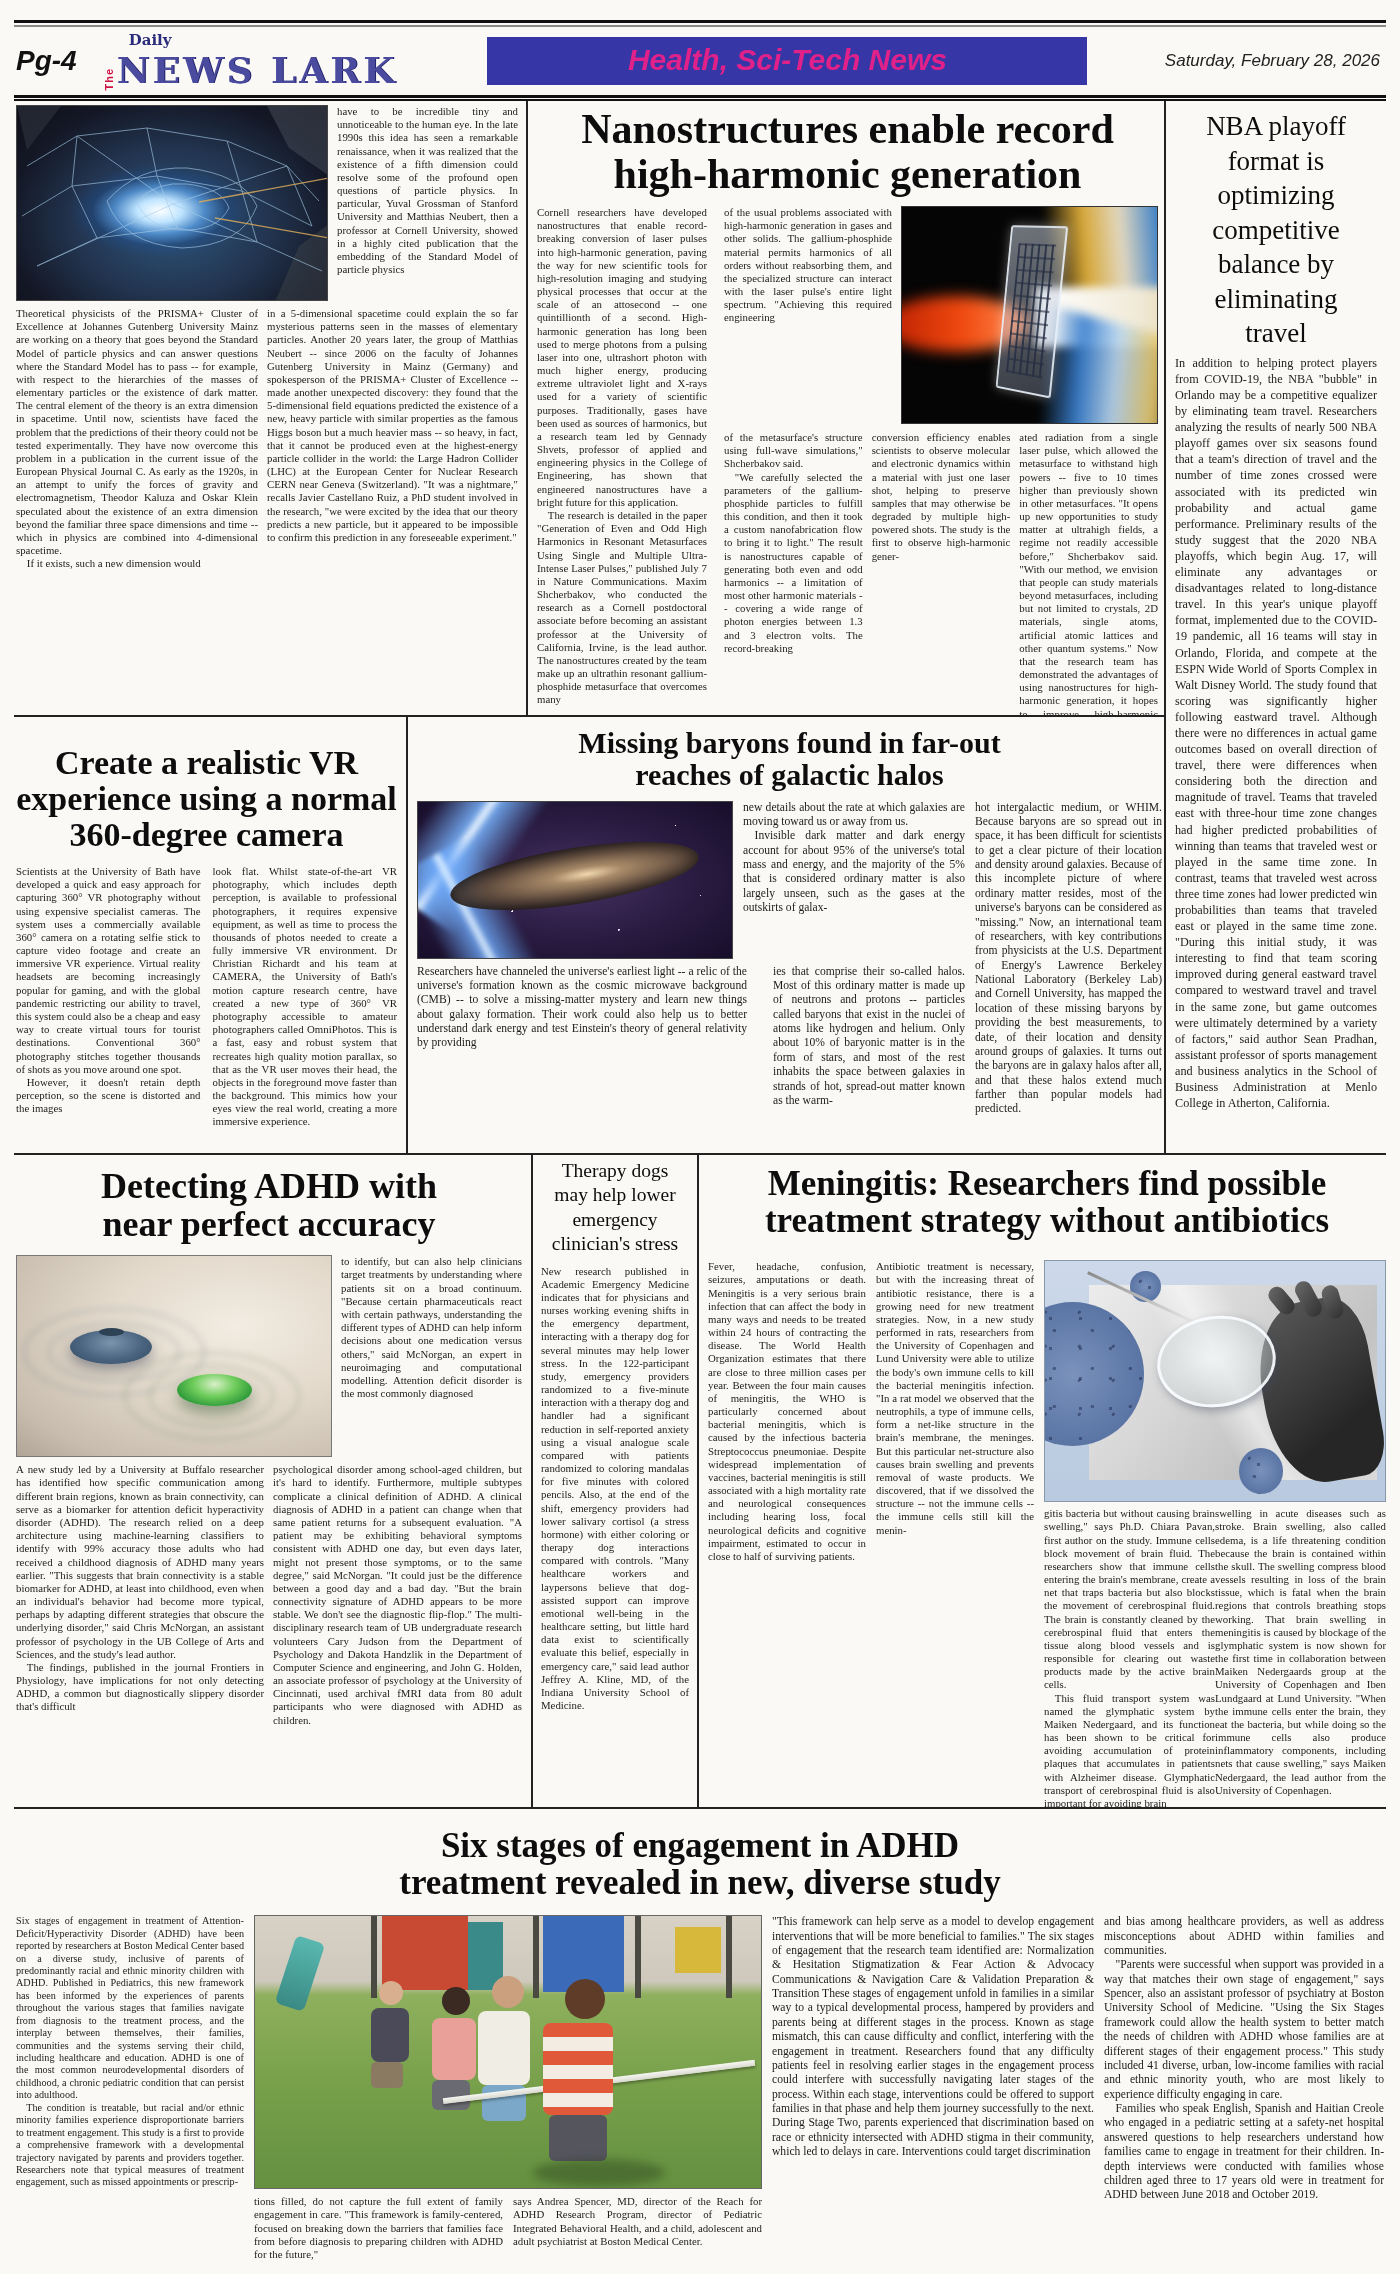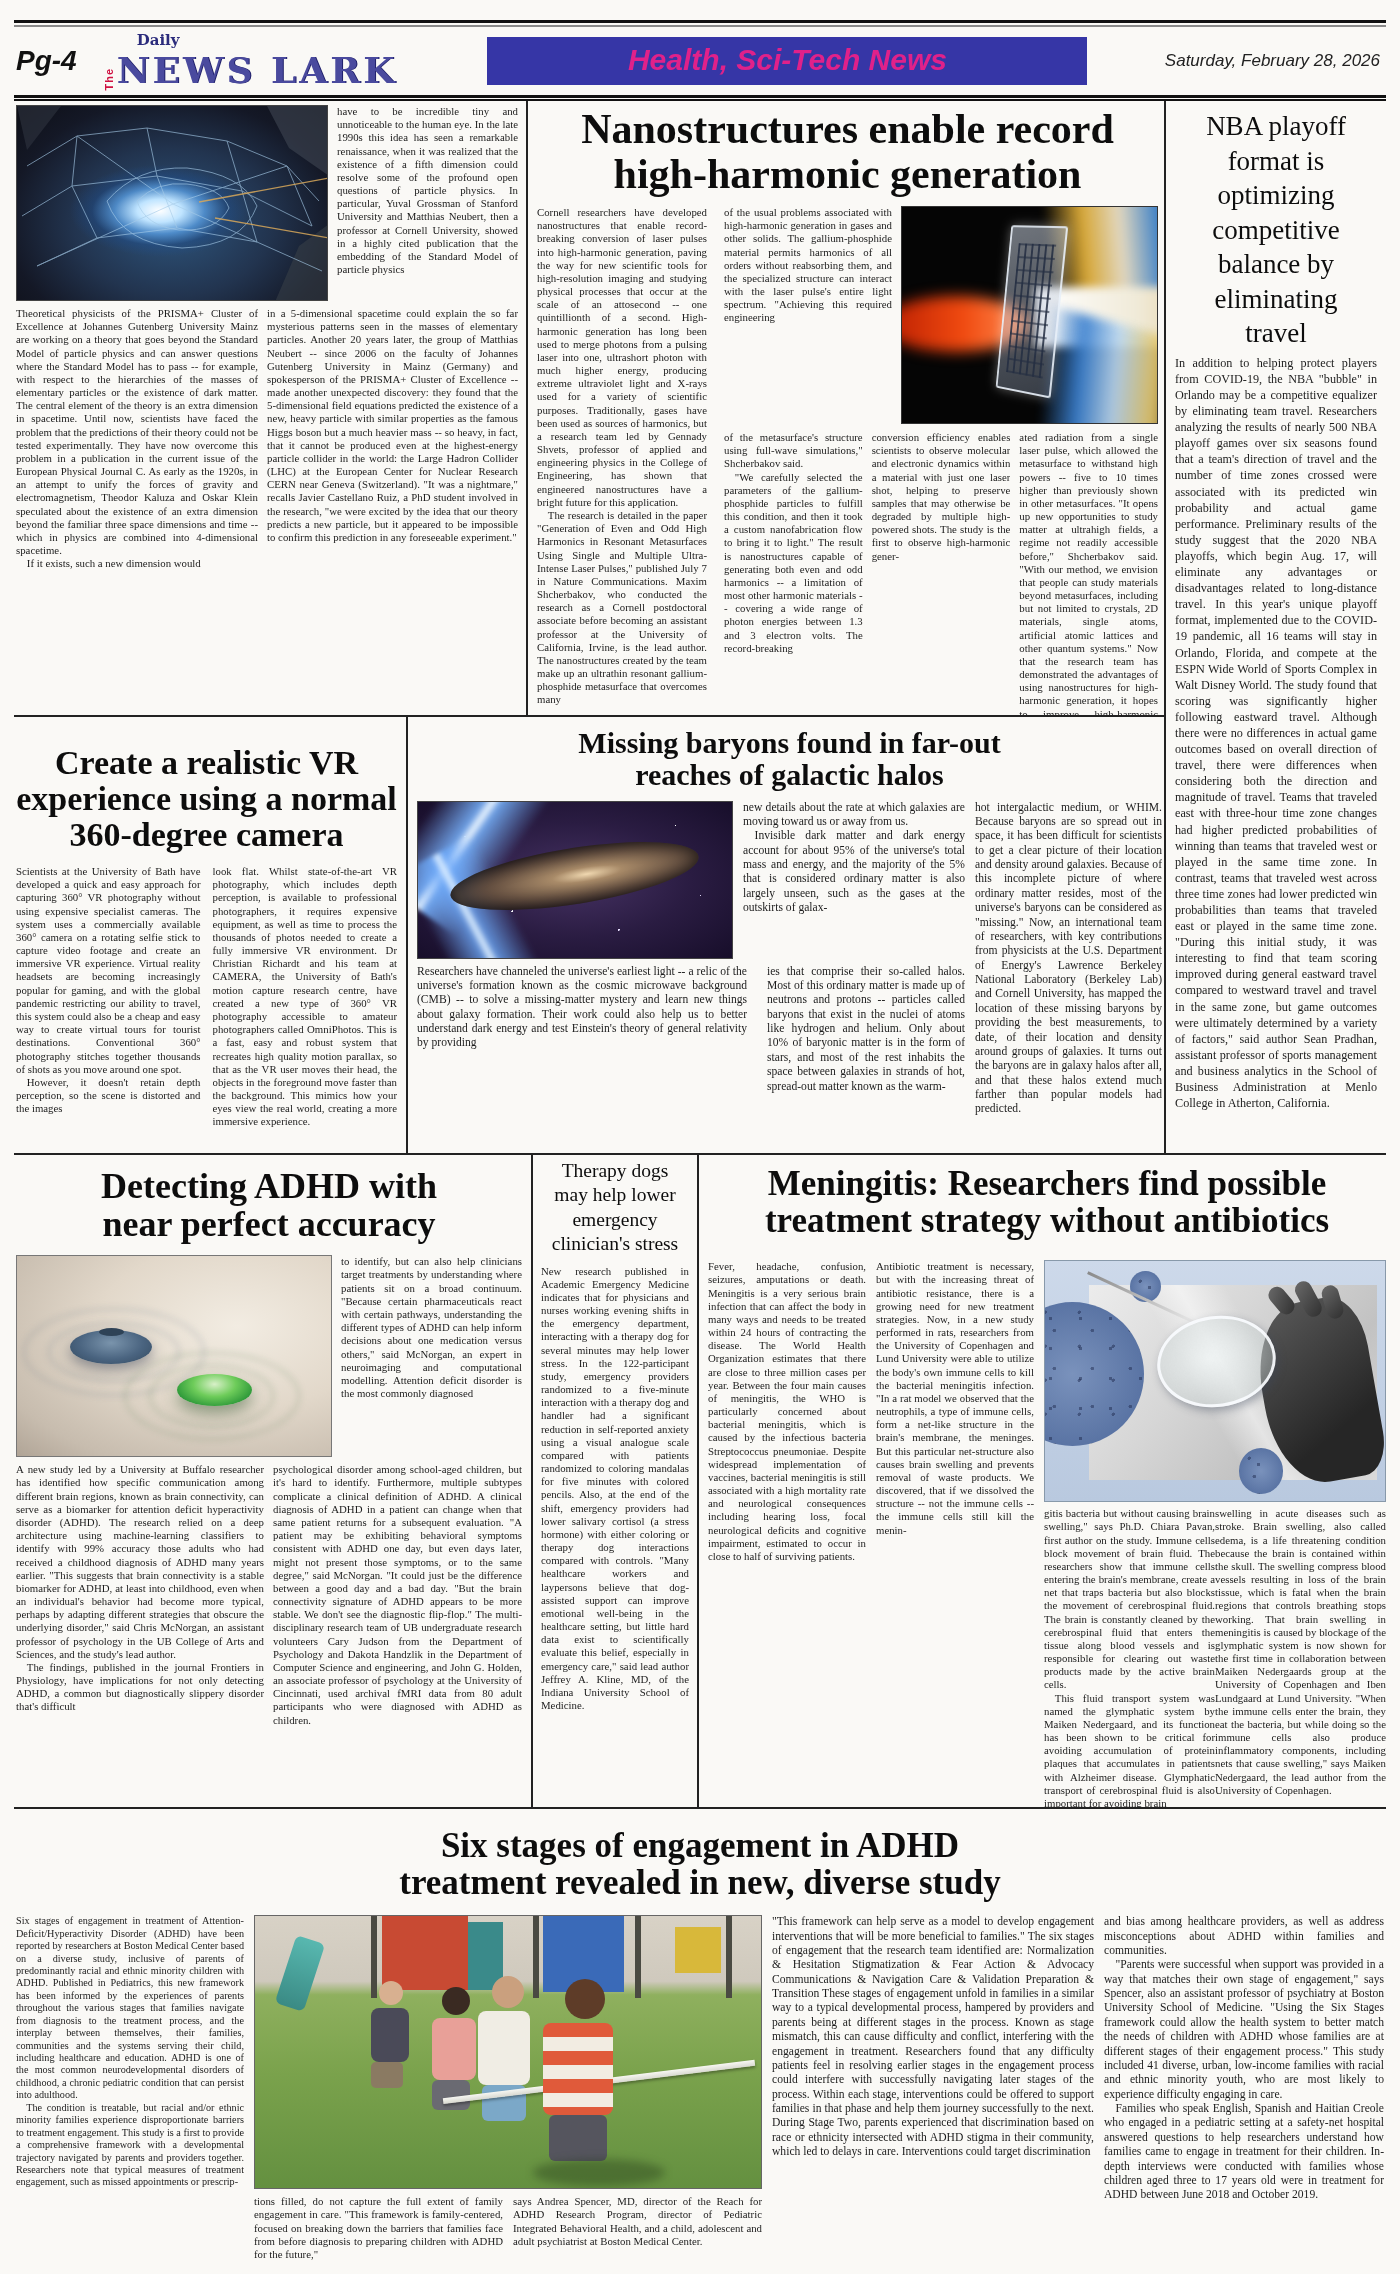--- a/index.html
+++ b/index.html
@@ -5,21 +5,21 @@
   *{box-sizing:border-box;margin:0;padding:0}
   body{background:#d8d8d4;font-family:"Liberation Serif","DejaVu Serif",serif}
   .page{width:1400px;height:2274px;margin:0 auto;background:#faf9f6;color:#141414;
         padding:0 14px;overflow:hidden;position:relative}
   .toprule{margin-top:20px;height:7px;border-top:3px solid #111;border-bottom:2px solid #8a8a8a}
   .masthead{display:flex;align-items:center;height:68px;padding:4px 2px}
   .pg{font:italic bold 28px "Liberation Sans",sans-serif;color:#111}
   .brand{display:flex;align-items:flex-end;margin-left:26px}
   .brand .the{writing-mode:vertical-rl;transform:rotate(180deg);font:bold 11px "Liberation Sans",sans-serif;color:#cf1040;letter-spacing:1px;margin-right:2px}
   .brandstack{display:flex;flex-direction:column;line-height:.9}
-  .brand .daily{font:bold 15px "DejaVu Serif",serif;color:#2c2c7c;margin-left:20px}
+  .brand .daily{font:bold 15px "DejaVu Serif",serif;color:#2c2c7c;margin-left:12px}
   .brand .title{font:bold 36px "DejaVu Serif",serif;color:#4a4a9e;letter-spacing:3px;text-shadow:1px 0 #20206a}
   .banner{width:600px;margin-left:90px;background:#3636a6;color:#e0218a;
           font:italic bold 30px "Liberation Sans",sans-serif;text-align:center;padding:6px 0 8px}
   .date{margin-left:auto;font:italic 17px "Liberation Sans",sans-serif;color:#222;padding-right:4px}
   .rule2{height:6px;border-top:3px solid #111;border-bottom:2px solid #111}
   .hrule{border-top:2px solid #222}
   .vline{border-left:2px solid #222}
 
   h1,h2{white-space:pre-line;text-align:center;color:#0d0d0d;font-weight:bold;line-height:1.06}
   .bodytext{font-size:10.8px;line-height:1.22;text-align:justify;white-space:pre-line;color:#1c1c1c;overflow:hidden}
@@ -93,21 +93,21 @@
       radial-gradient(1.5px 1.5px at 90% 60%,#d8d0f0 50%,rgba(0,0,0,0) 55%),
       radial-gradient(ellipse at 50% 50%,#463263 0%,#2a1c42 52%,#170e2a 100%)}
   .bar-jet1{position:absolute;left:2%;top:-40%;width:30%;height:120%;transform:rotate(35deg);filter:blur(2px);
     background:linear-gradient(90deg,rgba(0,0,0,0),rgba(120,180,255,.85) 42%,#eaf5ff 50%,rgba(120,180,255,.85) 58%,rgba(0,0,0,0))}
   .bar-jet2{position:absolute;left:6%;bottom:-42%;width:26%;height:115%;transform:rotate(-28deg);filter:blur(2px);
     background:linear-gradient(90deg,rgba(0,0,0,0),rgba(110,170,250,.8) 42%,#dceeff 50%,rgba(110,170,250,.8) 58%,rgba(0,0,0,0))}
   .bar-disk{position:absolute;left:10%;top:30%;width:80%;height:36%;transform:rotate(-9deg);border-radius:50%;
     background:radial-gradient(ellipse at 55% 50%,#f0d8b0 0%,#a88a68 18%,#6a5444 48%,rgba(58,46,38,.85) 72%,rgba(40,30,25,0) 100%);
     box-shadow:inset 0 0 18px rgba(0,0,0,.6)}
   .bar-side{flex:1}
-  .bar-botrow{display:flex;gap:20px;margin-top:6px}
+  .bar-botrow{display:flex;gap:26px;margin-top:6px}
   .bar-bc1{width:330px;flex:none}.bar-bc2{flex:1}
   .bar-right{flex:1}
   .art-bar .bodytext{font-size:11.6px;line-height:1.24}
 
   
   .art-adhd{width:517px;padding:6px 9px 0 2px}
   .art-adhd h2{font-size:36px;margin:6px 0 12px}
   .adhd-top{display:flex;gap:9px}
   .img-adhd{width:316px;height:202px;flex:none;position:relative;overflow:hidden;border:1px solid #777;
     background:radial-gradient(ellipse at 70% 35%,#f2ece2 0%,#e2d8ca 45%,#c7bcae 82%,#b0a496 100%)}

